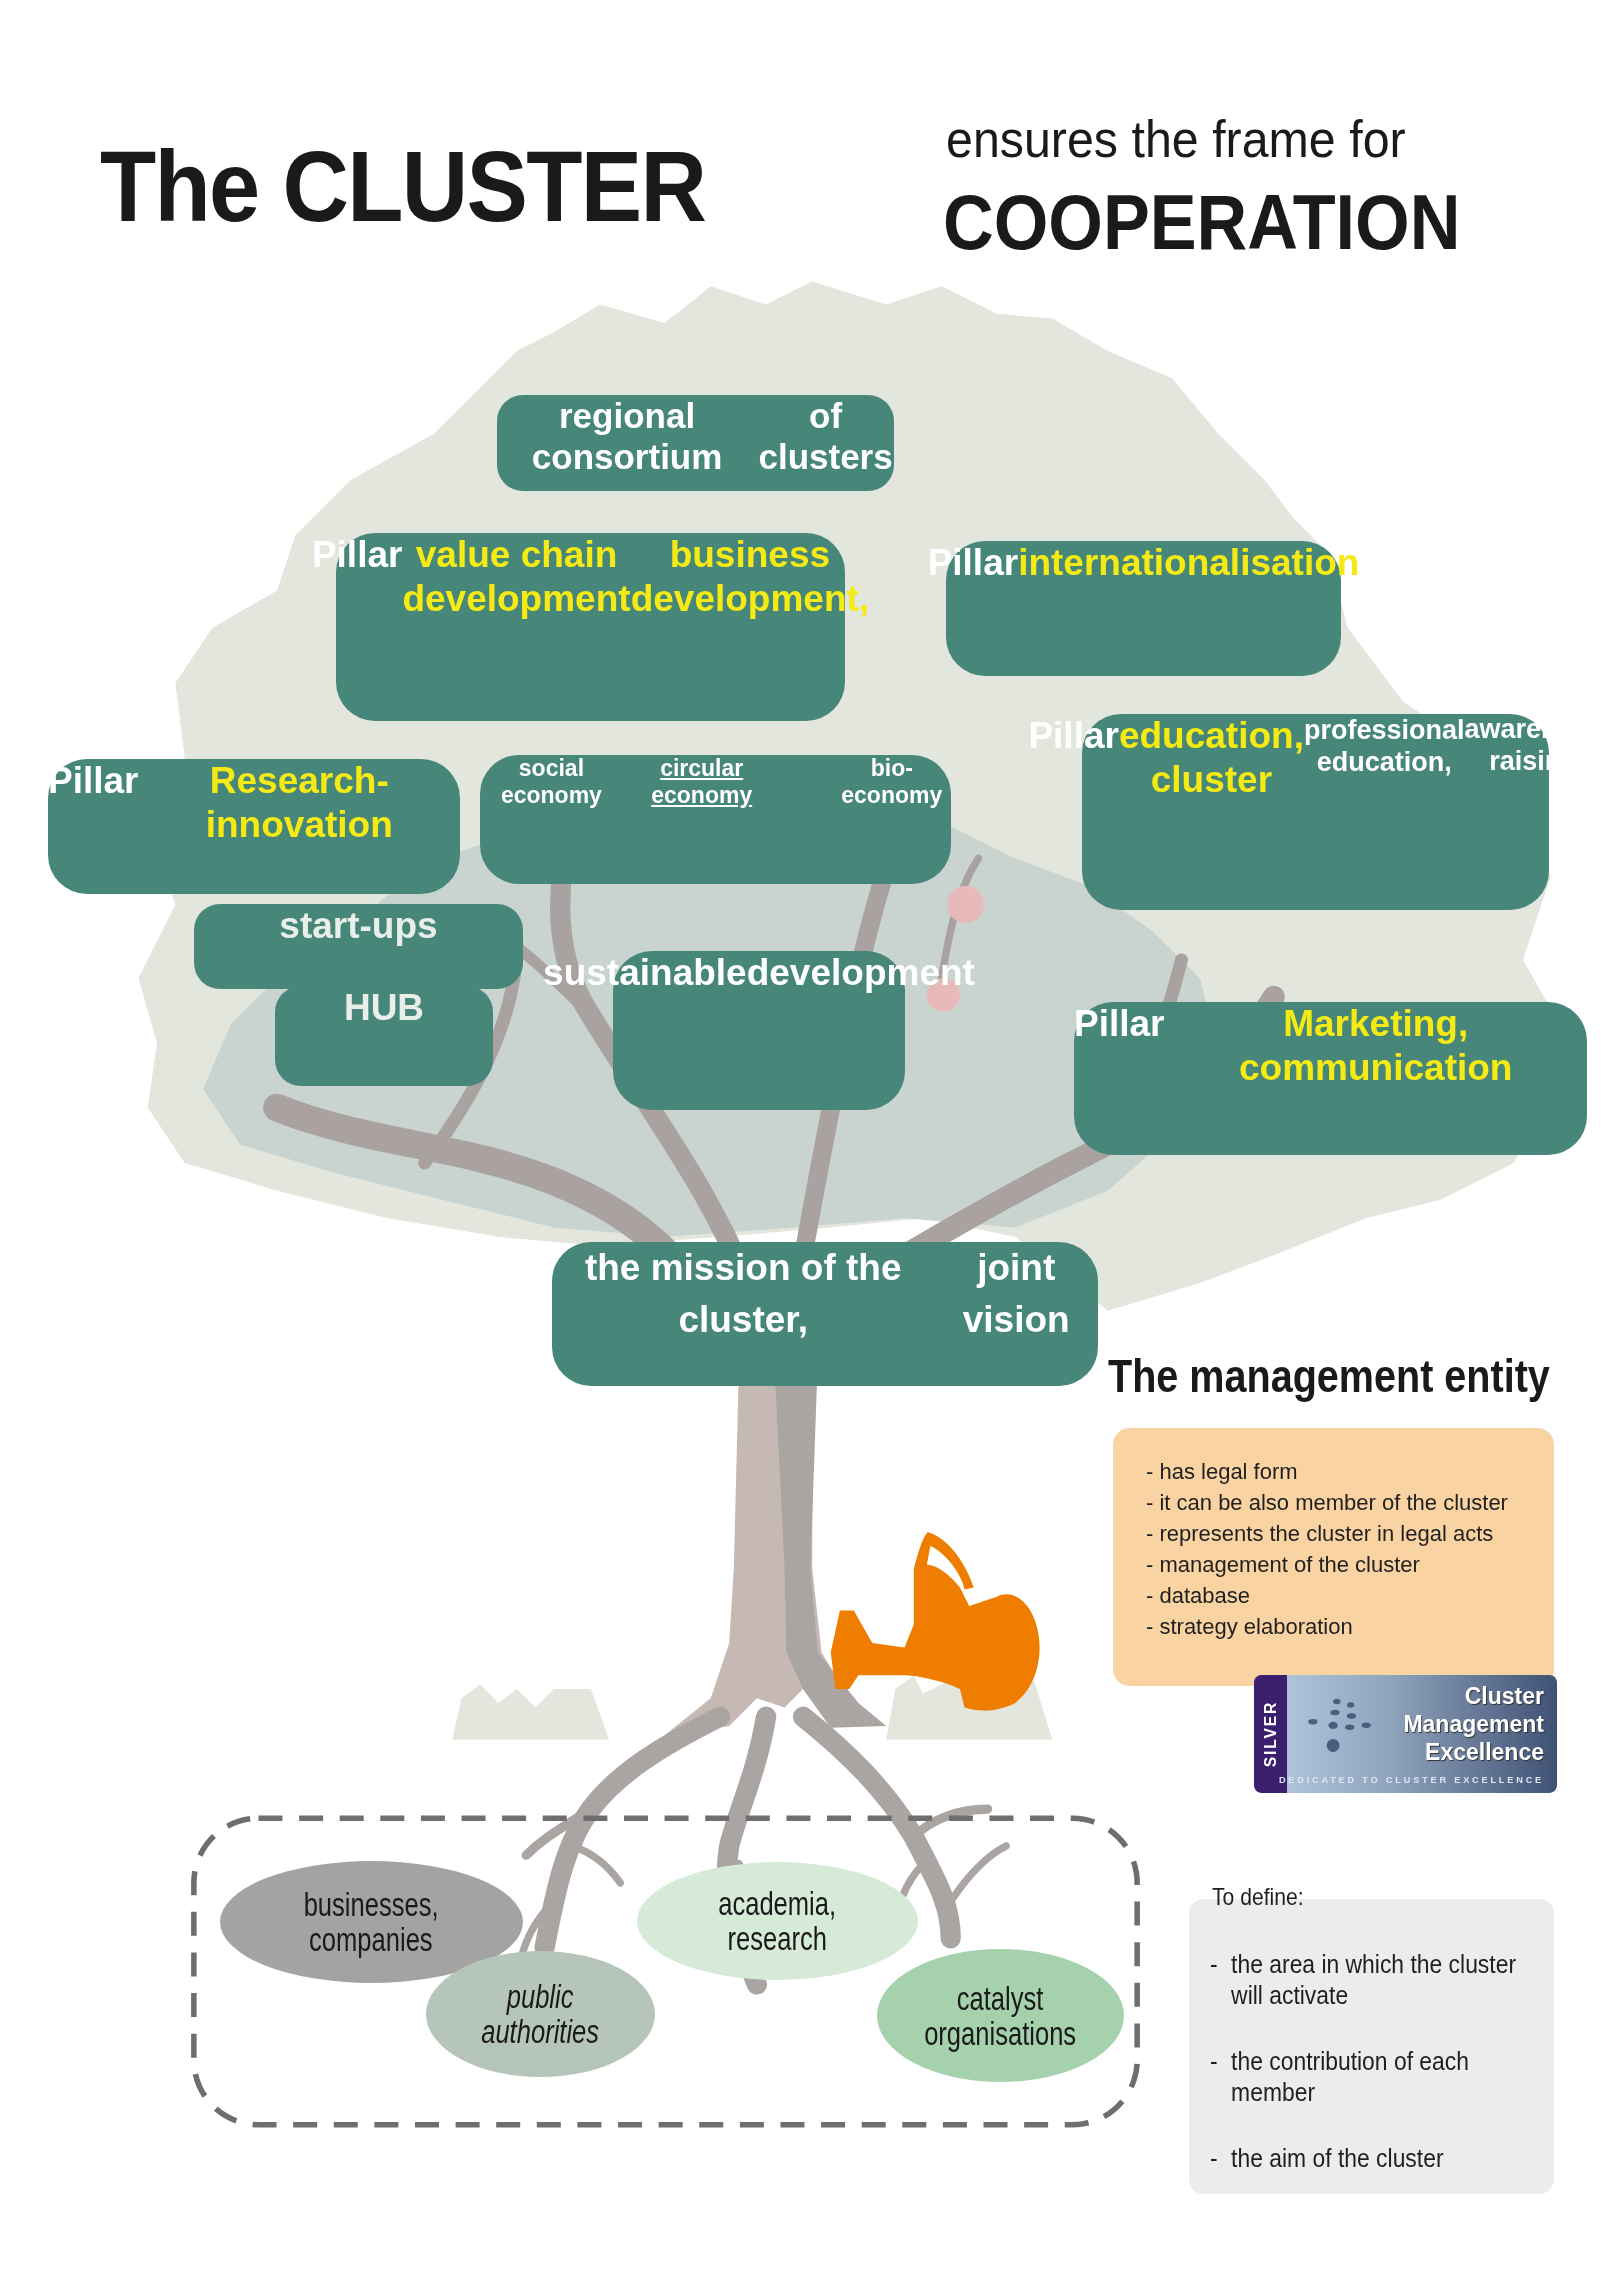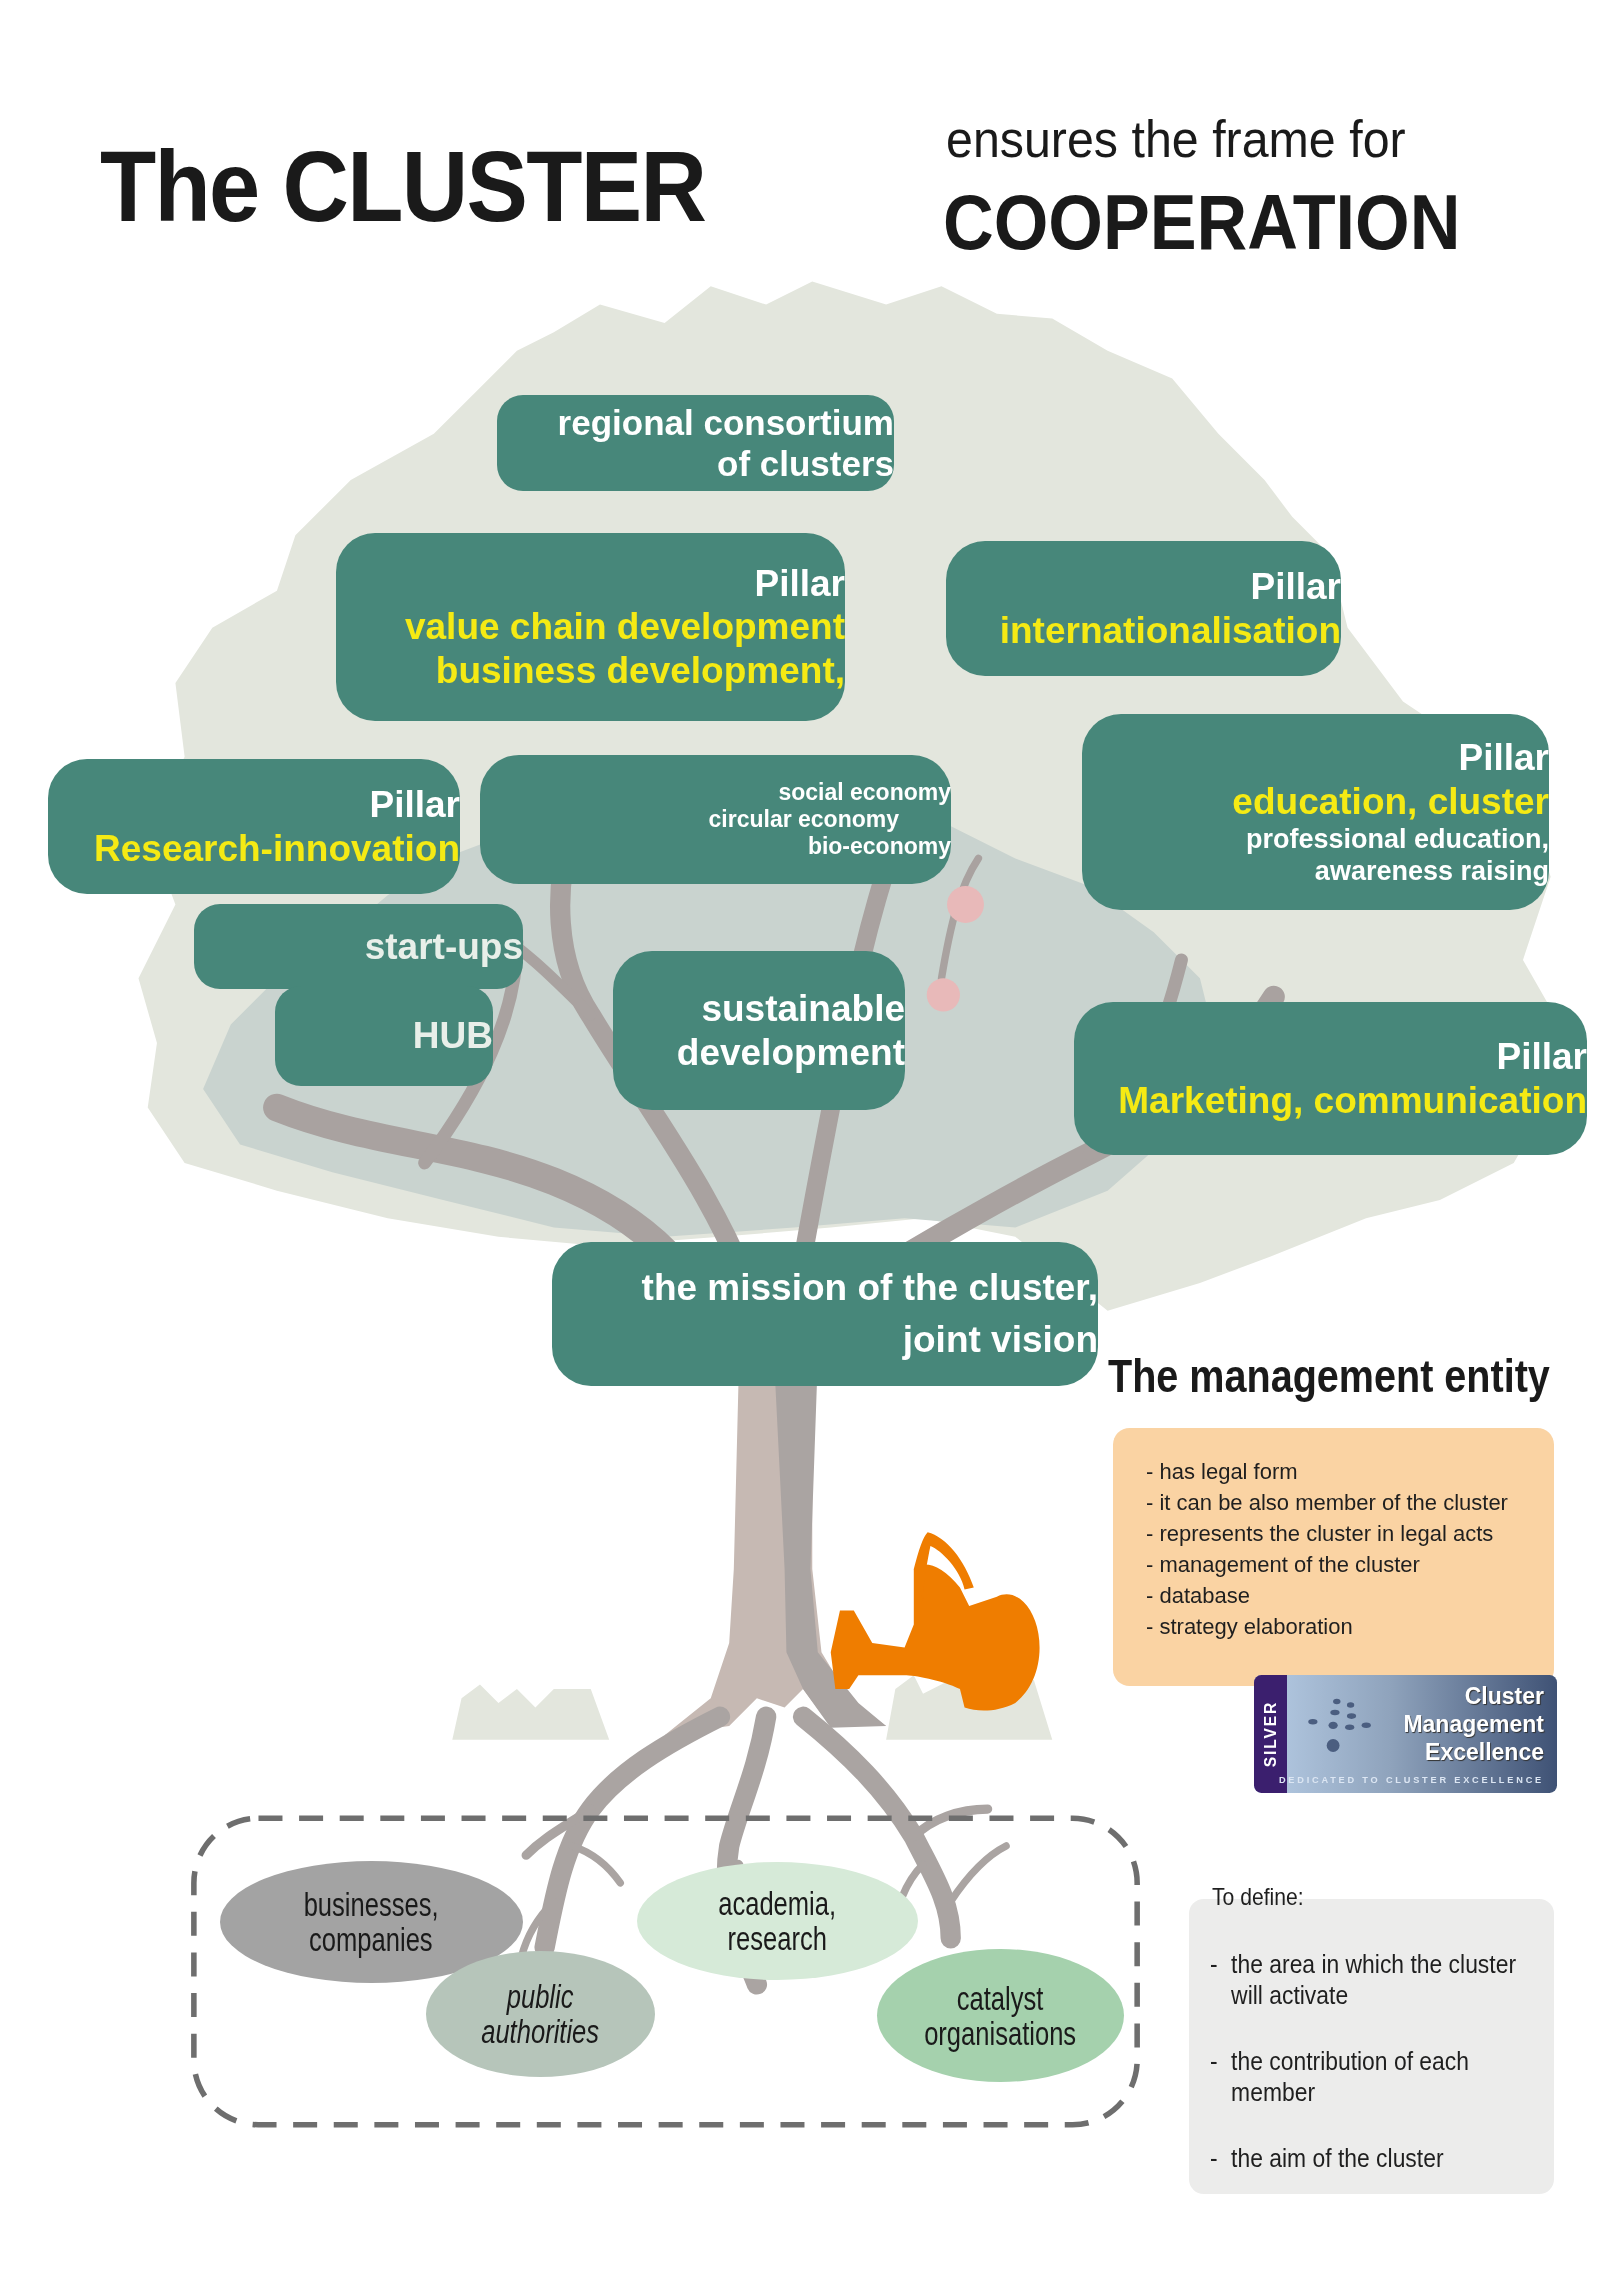--- a/index.html
+++ b/index.html
@@ -2,21 +2,21 @@
 <html style="font-size:14.8px"><head>
 <meta charset="utf-8">
 <style>
   html, body { margin: 0; padding: 0; background: #ffffff; }
   body { width: 1619px; height: 2289px; position: relative; overflow: hidden; font-family: "Liberation Sans", sans-serif; }
   .abs { position: absolute; }
   .title-main { left: 100px; top: 129px; font-size: 100px; font-weight: bold; color: #1a1a1a; letter-spacing: -1.8px; transform: scaleX(0.92); transform-origin: left top; white-space: nowrap; }
   .title-sub { left: 946px; top: 109px; font-size: 52px; color: #1a1a1a; white-space: nowrap; transform: scaleX(0.93); transform-origin: left top; }
   .title-coop { left: 943px; top: 177px; font-size: 78px; font-weight: bold; color: #1a1a1a; white-space: nowrap; transform: scaleX(0.9); transform-origin: left top; }
   svg.bg { position: absolute; left: 0; top: 0; }
-  .box { position: absolute; background: #47877a; color: #ffffff; border-radius: 39px; display: flex; flex-direction: column; align-items: flex-end; justify-content: center; text-align: center; font-weight: bold; line-height: 1.18; }
+  .box { position: absolute; background: #47877a; color: #ffffff; border-radius: 39px; display: flex; flex-direction: row; align-items: flex-start; justify-content: center; text-align: center; font-weight: bold; line-height: 1.18; }
   .box .w { color: #ffffff; }
   .box .y { color: #f5ea14; }
   .box .sm { font-size: 27px; }
   .mgmt-title { left: 1108px; top: 1349px; font-size: 46px; font-weight: bold; color: #1a1a1a; white-space: nowrap; transform: scaleX(0.86); transform-origin: left top; }
   .mgmt-box { left: 1113px; top: 1428px; width: 441px; height: 258px; background: #fad3a3; border-radius: 16.6px; }
   .mgmt-list { position: absolute; left: 1146px; top: 1456px; font-size: 22px; color: #1f1f1f; line-height: 31px; }
   .cme { left: 1254px; top: 1675px; width: 303px; height: 118px; border-radius: 7.4px; overflow: hidden; background: linear-gradient(90deg, #b7cde6 0%, #8fa3bc 45%, #3f5275 100%); }
   .cme-silver { position: absolute; left: 0; top: 0; width: 33px; height: 118px; background: #3b1f6e; }
   .cme-silver span { position: absolute; left: 16.6px; top: 59px; transform: translate(-50%,-50%) rotate(-90deg); color: #fff; font-weight: bold; font-size: 15.7px; letter-spacing: 1.8px; white-space: nowrap; }
   .cme-text { position: absolute; right: 13px; top: 7.4px; text-align: right; color: #ffffff; font-weight: bold; font-size: 23px; line-height: 28px; text-shadow: 0.9px 0.9px 0.9px #333; }
@@ -98,21 +98,21 @@
   <span class="y">internationalisation</span>
 </div>
 
 <div class="box" style="left:48px;top:759px;width:412px;height:135px;font-size:37px;">
   <span class="w">Pillar</span>
   <span class="y">Research-innovation</span>
 </div>
 
 <div class="box" style="left:480px;top:755px;width:471px;height:129px;font-size:23px;">
   <span class="w" style="margin-left:0px;">social economy</span>
-  <span class="w" style="margin-right:52px;">circular economy</span>
+  <span class="w" style="margin-right:52px;text-decoration:underline;">circular economy</span>
   <span class="w">bio-economy</span>
 </div>
 
 <div class="box" style="left:1082px;top:714px;width:467px;height:196px;font-size:37px;">
   <span class="w">Pillar</span>
   <span class="y">education, cluster</span>
   <span class="w sm" style="margin-top:1px;">professional education,</span>
   <span class="w sm">awareness raising</span>
 </div>
 

